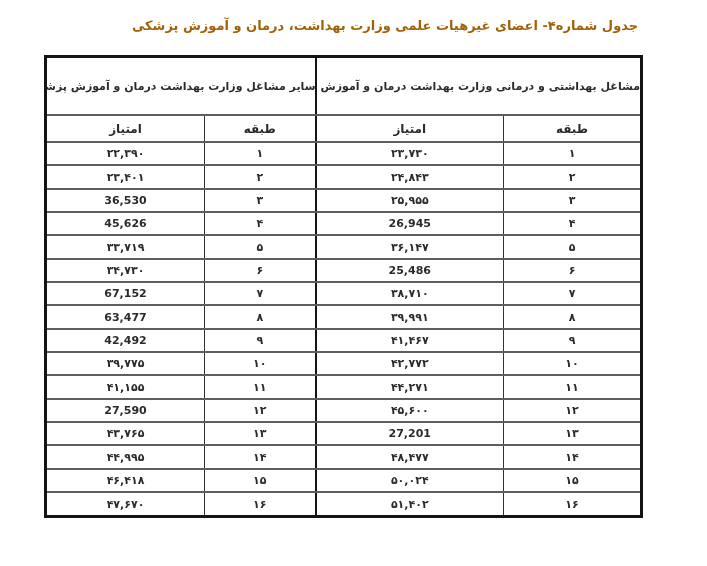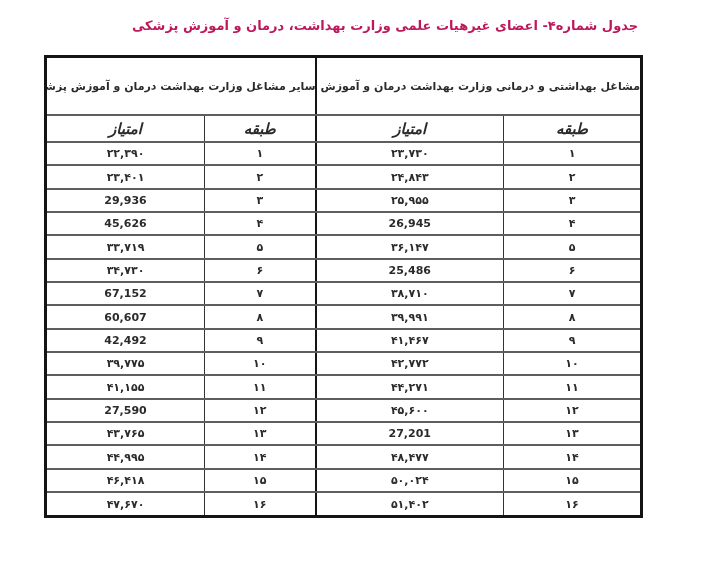--- a/index.html
+++ b/index.html
@@ -17,21 +17,21 @@
     position:relative;
     overflow:hidden;
   }
   .title{
     position:absolute;
     top:18px;left:70px;width:630px;
     direction:rtl;
     text-align:center;
     font-size:13px;
     font-weight:bold;
-    color:#be185d;
+    color:#a16207;
   }
   .tablewrap{
     position:absolute;
     left:44px;top:55px;
   }
   table{
     direction:rtl;
     border-collapse:collapse;
     table-layout:fixed;
     width:596px;
@@ -59,22 +59,21 @@
   tr.sub th:nth-child(2),
   tbody td:nth-child(2){
     border-left:2px solid var(--bd-dark);
   }
   tr.grp th{
     height:56px;
     font-size:11px;
   }
   tr.sub th{
     height:25px;
-    font-size:15px;
-    font-style:italic;
+    font-size:12px;
   }
   tbody td{
     font-size:11px;
   }
 </style>
 </head>
 <body>
 
 <div class="title">جدول شماره۴- اعضای غیرهیات علمی وزارت بهداشت، درمان و آموزش پزشکی</div>
 
@@ -108,21 +107,21 @@
         <tr>
     <td>۲</td>
     <td>۲۴,۸۴۳</td>
     <td>۲</td>
     <td>۲۳,۴۰۱</td>
   </tr>
         <tr>
     <td>۳</td>
     <td>۲۵,۹۵۵</td>
     <td>۳</td>
-    <td>29,936</td>
+    <td>36,530</td>
   </tr>
         <tr>
     <td>۴</td>
     <td>26,945</td>
     <td>۴</td>
     <td>45,626</td>
   </tr>
         <tr>
     <td>۵</td>
     <td>۳۶,۱۴۷</td>
@@ -138,21 +137,21 @@
         <tr>
     <td>۷</td>
     <td>۳۸,۷۱۰</td>
     <td>۷</td>
     <td>67,152</td>
   </tr>
         <tr>
     <td>۸</td>
     <td>۳۹,۹۹۱</td>
     <td>۸</td>
-    <td>60,607</td>
+    <td>63,477</td>
   </tr>
         <tr>
     <td>۹</td>
     <td>۴۱,۴۶۷</td>
     <td>۹</td>
     <td>42,492</td>
   </tr>
         <tr>
     <td>۱۰</td>
     <td>۴۲,۷۷۲</td>

